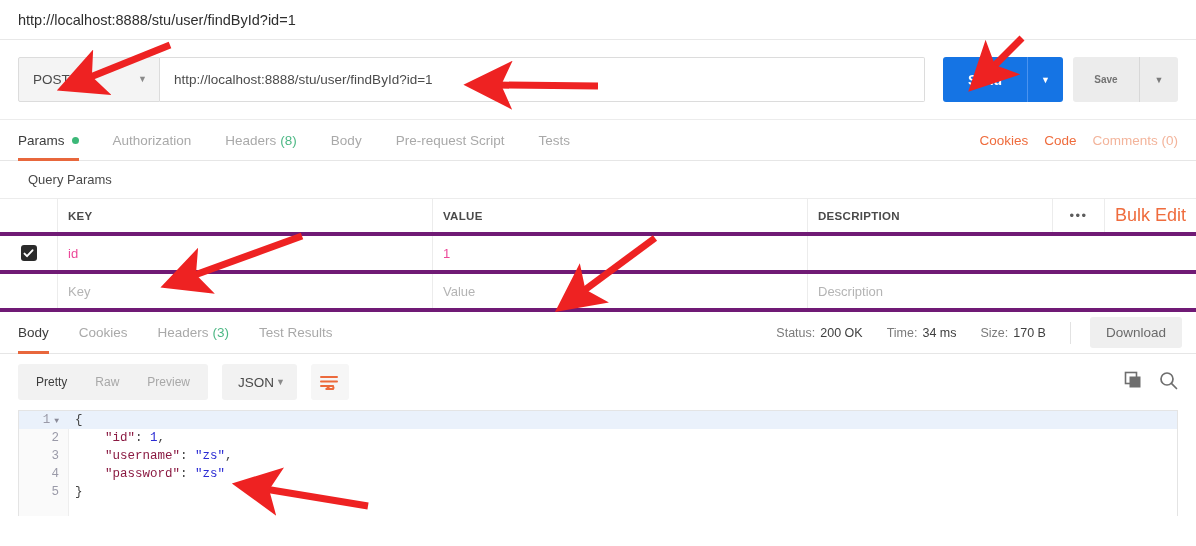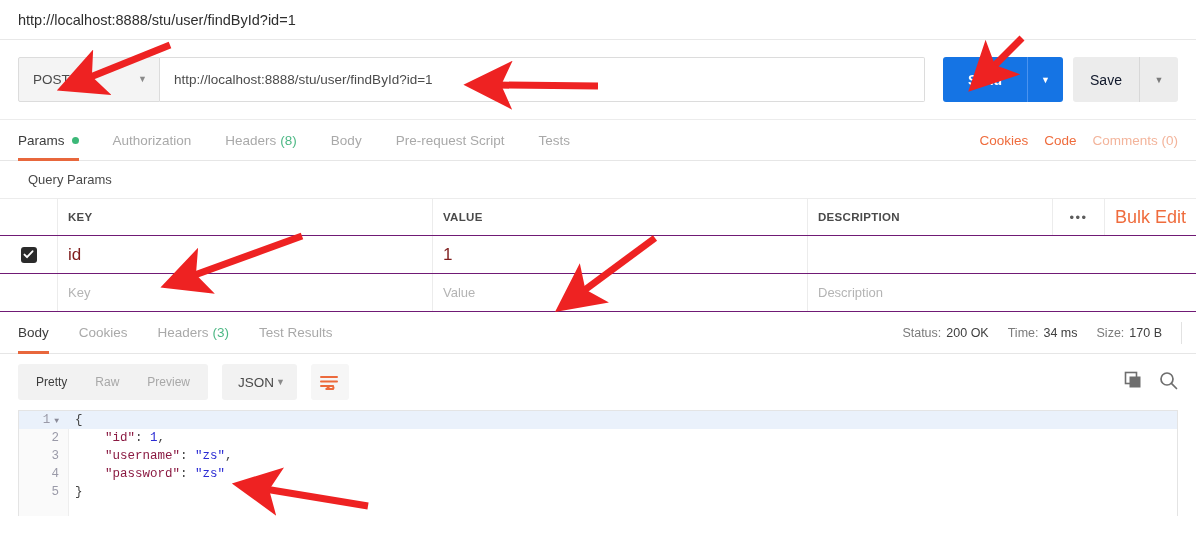--- a/index.html
+++ b/index.html
@@ -76,21 +76,21 @@
     width: 35px;
     display: flex; align-items: center; justify-content: center;
   }
   .save-wrap {
     margin-left: 10px; height: 45px;
     display: flex; align-items: stretch;
     background: #ececec; border-radius: 3px; overflow: hidden;
   }
   .save-btn {
     width: 66px; display: flex; align-items: center; justify-content: center;
-    font-size: 14px; color: #0f172a; cursor: pointer;
+    font-size: 10px; color: #737373; cursor: pointer; font-weight: bold;
   }
   .save-split { width: 1px; background: #d8d8d8; }
   .save-caret {
     width: 38px; display: flex; align-items: center; justify-content: center;
     color: #7b7b7b;
   }
 
   
   .reqtabs {
     height: 41px;
@@ -132,21 +132,21 @@
   .qplabel {
     height: 38px; display: flex; align-items: center;
     padding-left: 28px;
     font-size: 13px; color: #4a4a4a;
     border-bottom: 1px solid #ececec;
     background: #fff;
   }
 
   
   .ptable { background: #fff; }
-  .prow { display: flex; height: 38px; border-bottom: 1px solid #701a75; }
+  .prow { display: flex; height: 38px; border-bottom: 4px solid #701a75; }
   .prow.head { height: 37px; }
   .pcb {
     width: 58px; border-right: 1px solid #ececec;
     display: flex; align-items: center; justify-content: center;
   }
   .cbox {
     width: 16px; height: 16px; border-radius: 3px;
     background: #2b2b2b;
     display: flex; align-items: center; justify-content: center;
   }
@@ -156,21 +156,21 @@
     display: flex; align-items: center; padding-left: 10px;
   }
   .pval {
     width: 375px; border-right: 1px solid #ececec;
     display: flex; align-items: center; padding-left: 10px;
   }
   .pdesc {
     flex: 1; display: flex; align-items: center; padding-left: 10px;
   }
   .th { font-size: 11.5px; font-weight: bold; color: #4a4a4a; letter-spacing: .3px; }
-  .td { font-size: 17px; color: #7f1d1d; }
+  .td { font-size: 13px; color: #ec4899; }
   .ph { font-size: 13px; color: #b4b4b4; }
   .desc-head { flex: 1; display: flex; align-items: center; padding-left: 10px; }
   .dots-cell {
     width: 52px; display: flex; align-items: center; justify-content: center;
     border-left: 1px solid #ececec; color: #5c5c5c; letter-spacing: 1.5px;
     font-size: 13px;
   }
   .bulk-cell {
     width: 92px; display: flex; align-items: center; justify-content: center;
     border-left: 1px solid #ececec; color: #ef6c3d; font-size: 18px; cursor: pointer;
@@ -178,21 +178,21 @@
 
   
   .restabs {
     height: 42px; display: flex; align-items: stretch;
     padding-left: 10px;
     border-bottom: 1px solid #e6e6e6;
     background: #fff;
   }
   .restabs .rtab { margin-right: 14px; padding: 0 8px 0 8px; }
   .restabs .rtab.active:after { left: 8px; right: 8px; }
-  .meta { display: flex; align-items: center; font-size: 12.5px; color: #7b7b7b; }
+  .meta { display: flex; align-items: center; font-size: 12.5px; color: #7b7b7b; gap: 5px; }
   .meta .lbl { color: #7b7b7b; }
   .meta .v { color: #404040; }
   .meta-group { display: flex; align-items: center; margin-right: 19px; gap: 5px; }
   .vsep { width: 1px; height: 22px; background: #e2e2e2; margin: 0 14px 0 0; }
   .dl-btn {
     background: #efefef; color: #6a6a6a; font-size: 13.5px;
     padding: 8px 16px; border-radius: 3px; margin-right: 14px; cursor: pointer;
   }
 
   
@@ -390,20 +390,21 @@
     </div>
     <div class="meta-group">
       <span class="lbl">Time:</span>
       <span class="v">34 ms</span>
     </div>
     <div class="meta-group">
       <span class="lbl">Size:</span>
       <span class="v">170 B</span>
     </div>
     <div class="vsep"></div>
+    <div class="dl-btn">Download</div>
   </div>
 </div>
 
 <div class="bodybar">
   <div class="seg">
     <div class="seg-item active">Pretty</div>
     <div class="seg-item">Raw</div>
     <div class="seg-item">Preview</div>
   </div>
   <div class="fmt-sel">

